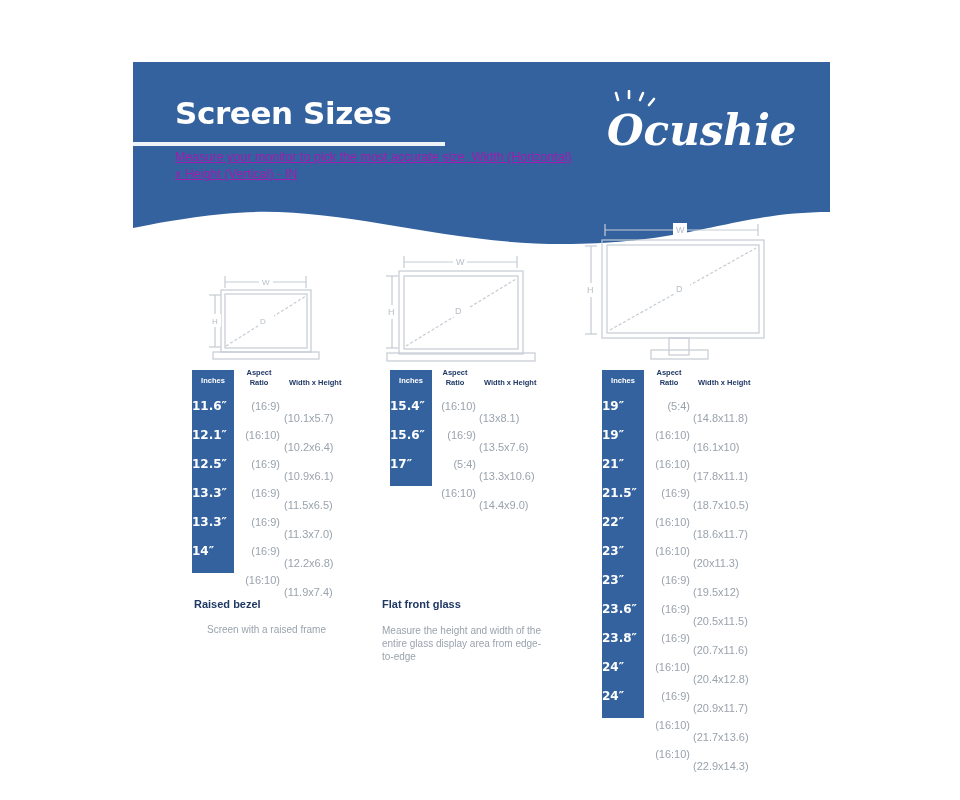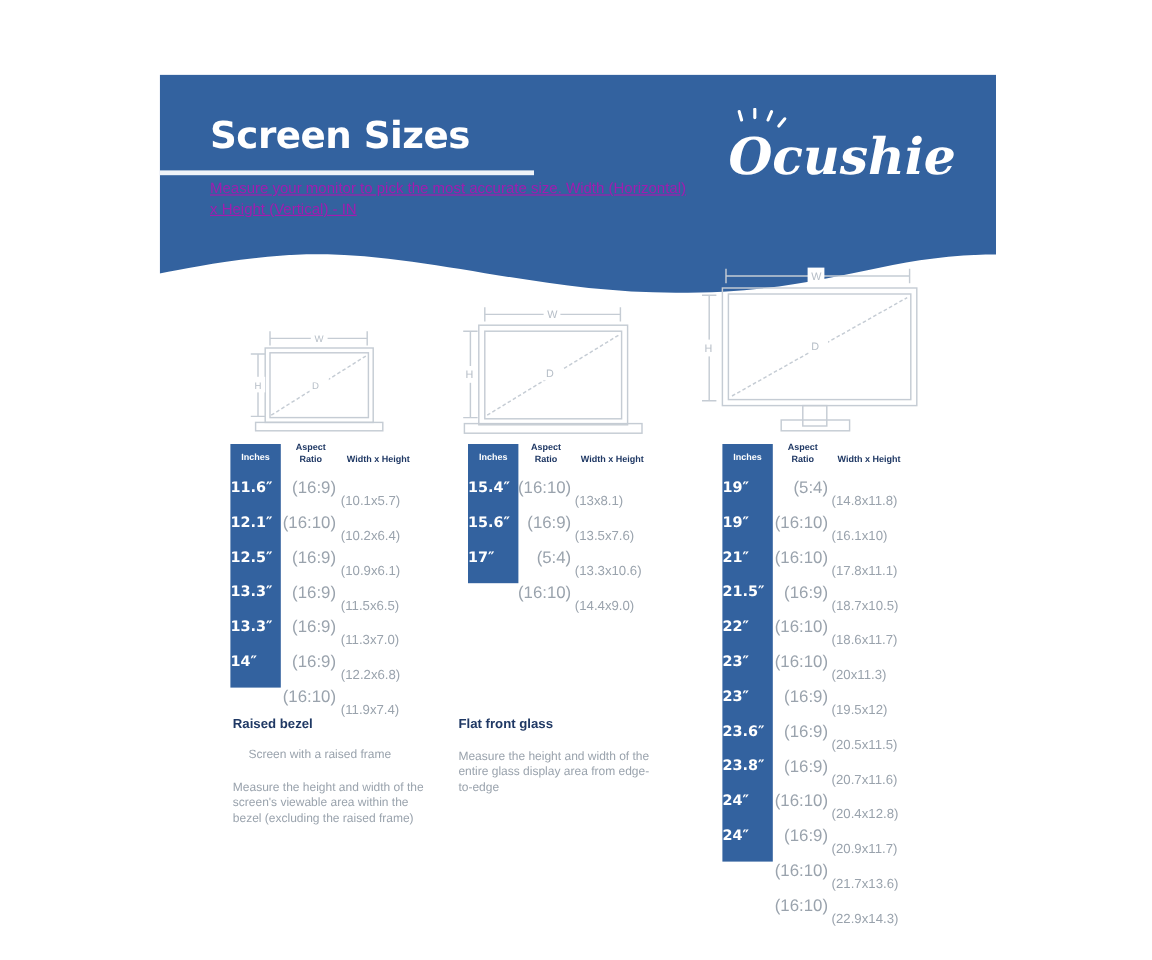--- a/index.html
+++ b/index.html
@@ -53,21 +53,21 @@
   .rows{position:absolute;left:0;top:22px;width:100%;}
   .row{position:relative;height:29px;}
   .cell-in{
     position:absolute;left:0;width:42px;height:29px;
     color:#ffffff;font-size:12px;font-weight:bold;
     line-height:29px;padding-right:6px;box-sizing:border-box;
     font-family:"DejaVu Sans", sans-serif;
   }
   .cell-ar{
     position:absolute;width:46px;height:29px;
-    color:#9aa3ad;font-size:14px;text-align:right;line-height:29px;
+    color:#9aa3ad;font-size:11px;text-align:right;line-height:29px;
   }
   .cell-wh{
     position:absolute;height:29px;
     color:#9aa3ad;font-size:11px;text-align:left;line-height:29px;white-space:nowrap;margin-top:12px;
   }
 
   
   #table-1{left:192px;top:370px;width:160px;}
   #table-1 .th-aspect{left:44px;}
   #table-1 .th-wh{left:97px;}
@@ -360,21 +360,20 @@
         <div class="cell-in">27″</div>
         <div class="cell-ar">(16:10)</div>
         <div class="cell-wh">(22.9x14.3)</div>
       </div>
     </div>
   </div>
 
   <div class="note" id="note-1">
     <p class="note-title">Raised bezel</p>
     <p class="note-sub">Screen with a raised frame</p>
-    <p class="note-body">Measure the height and width of the screen's viewable area within the bezel (excluding the raised frame)</p>
   </div>
 
   <div class="note" id="note-2">
     <p class="note-title">Flat front glass</p>
     <p class="note-body">Measure the height and width of the entire glass display area from edge-to-edge</p>
   </div>
 
 </div>
 
 </body></html>

